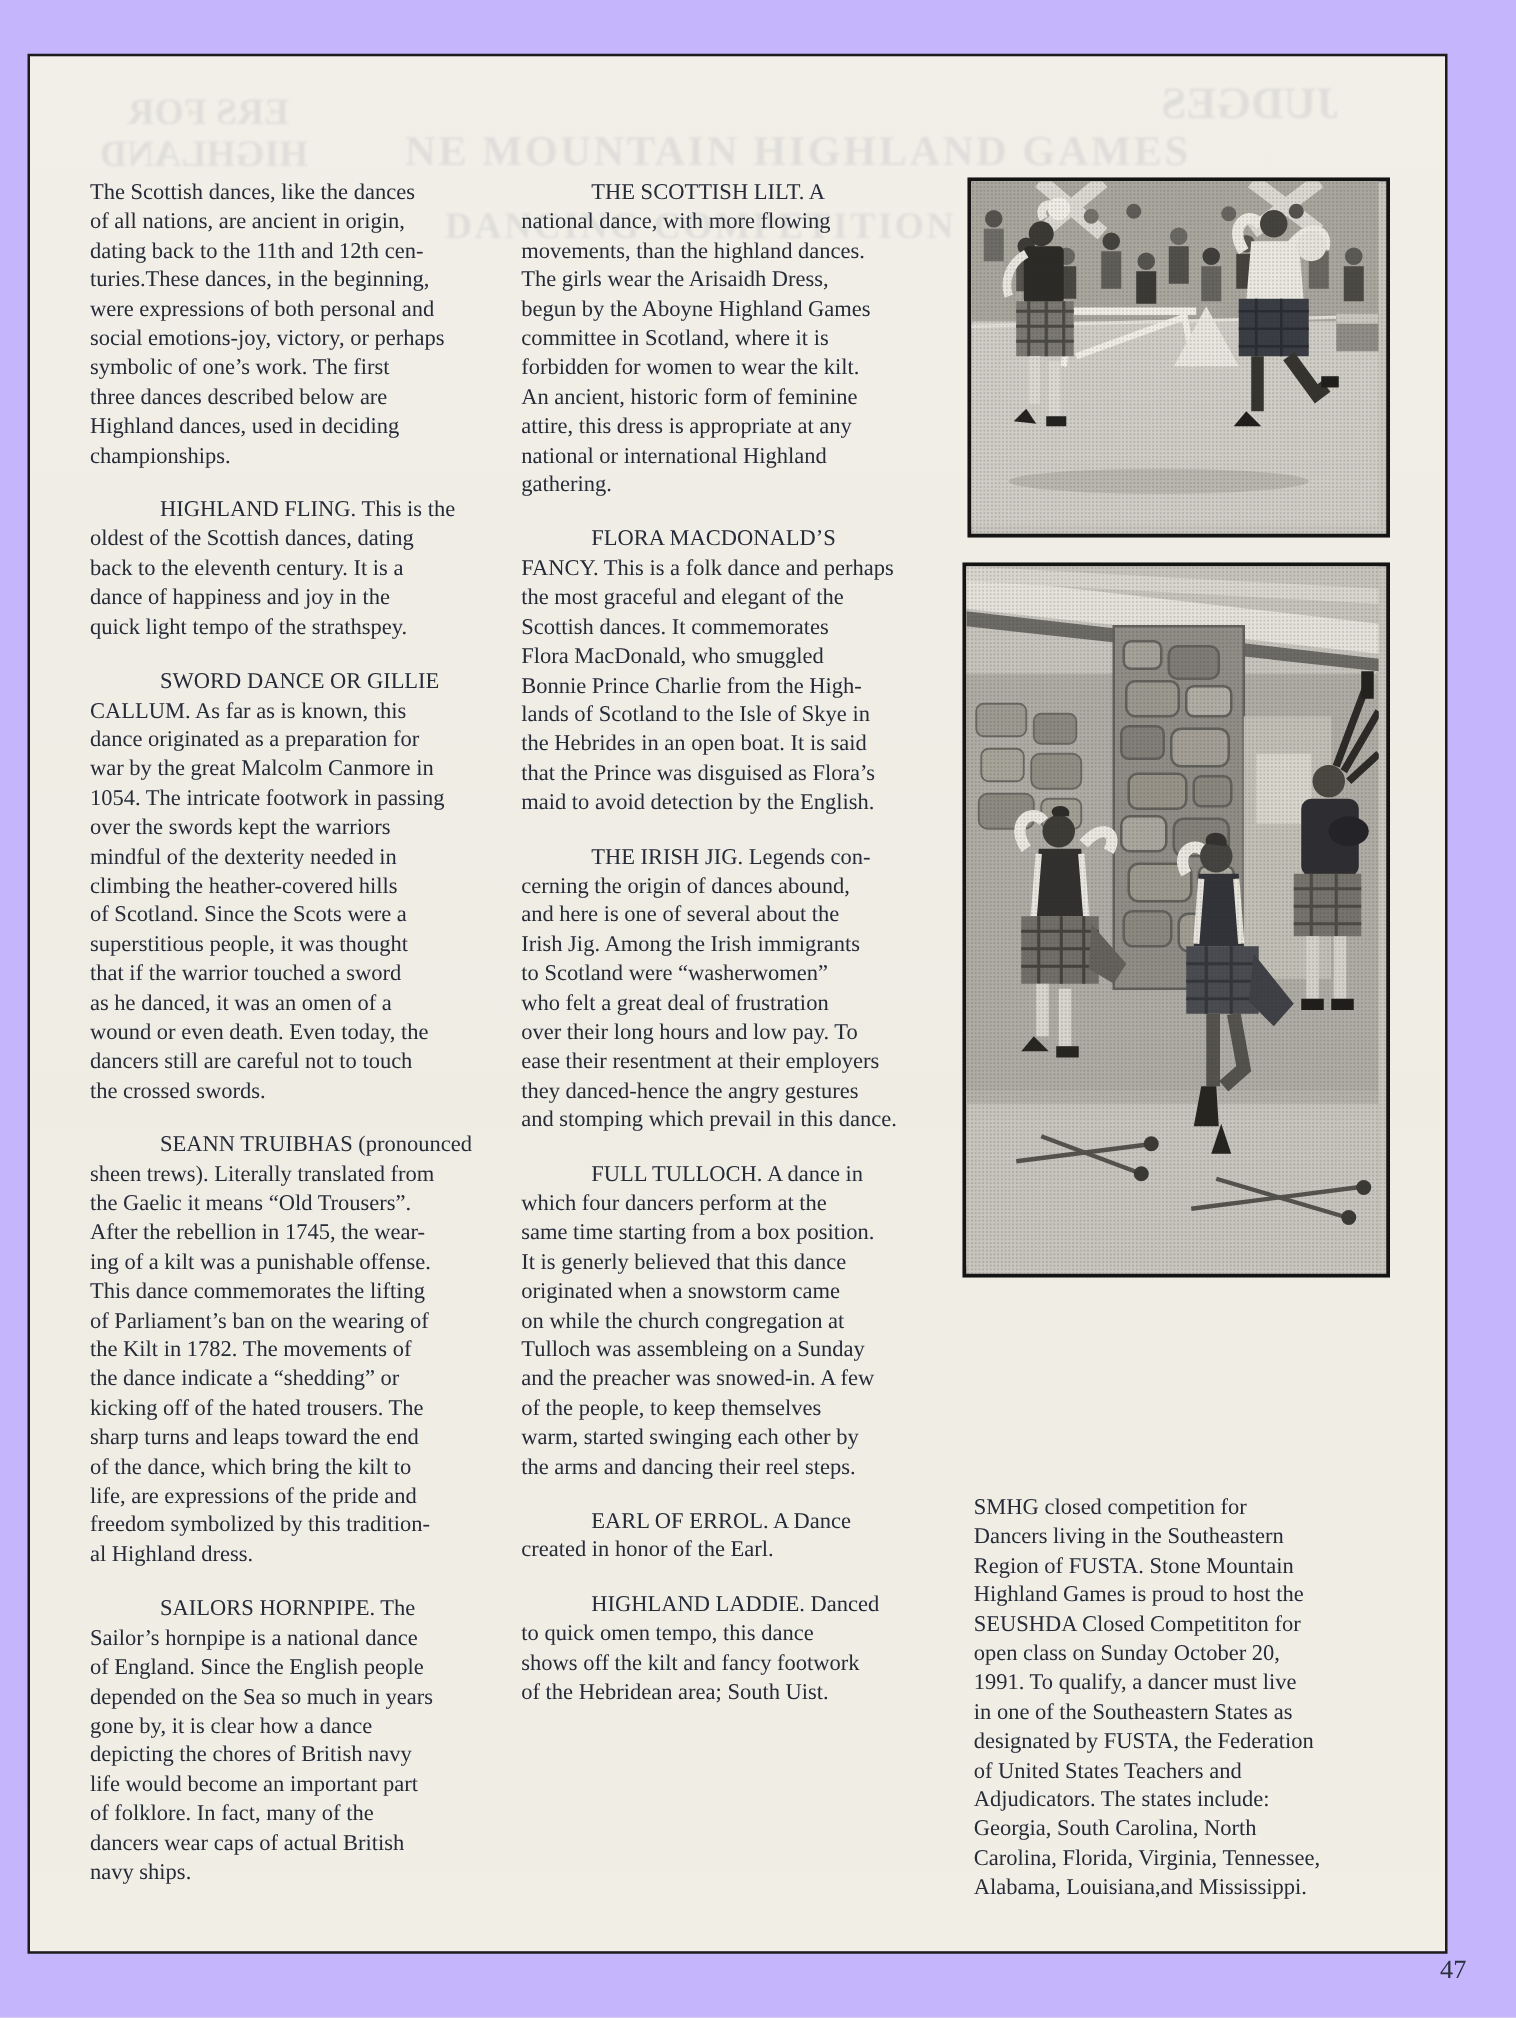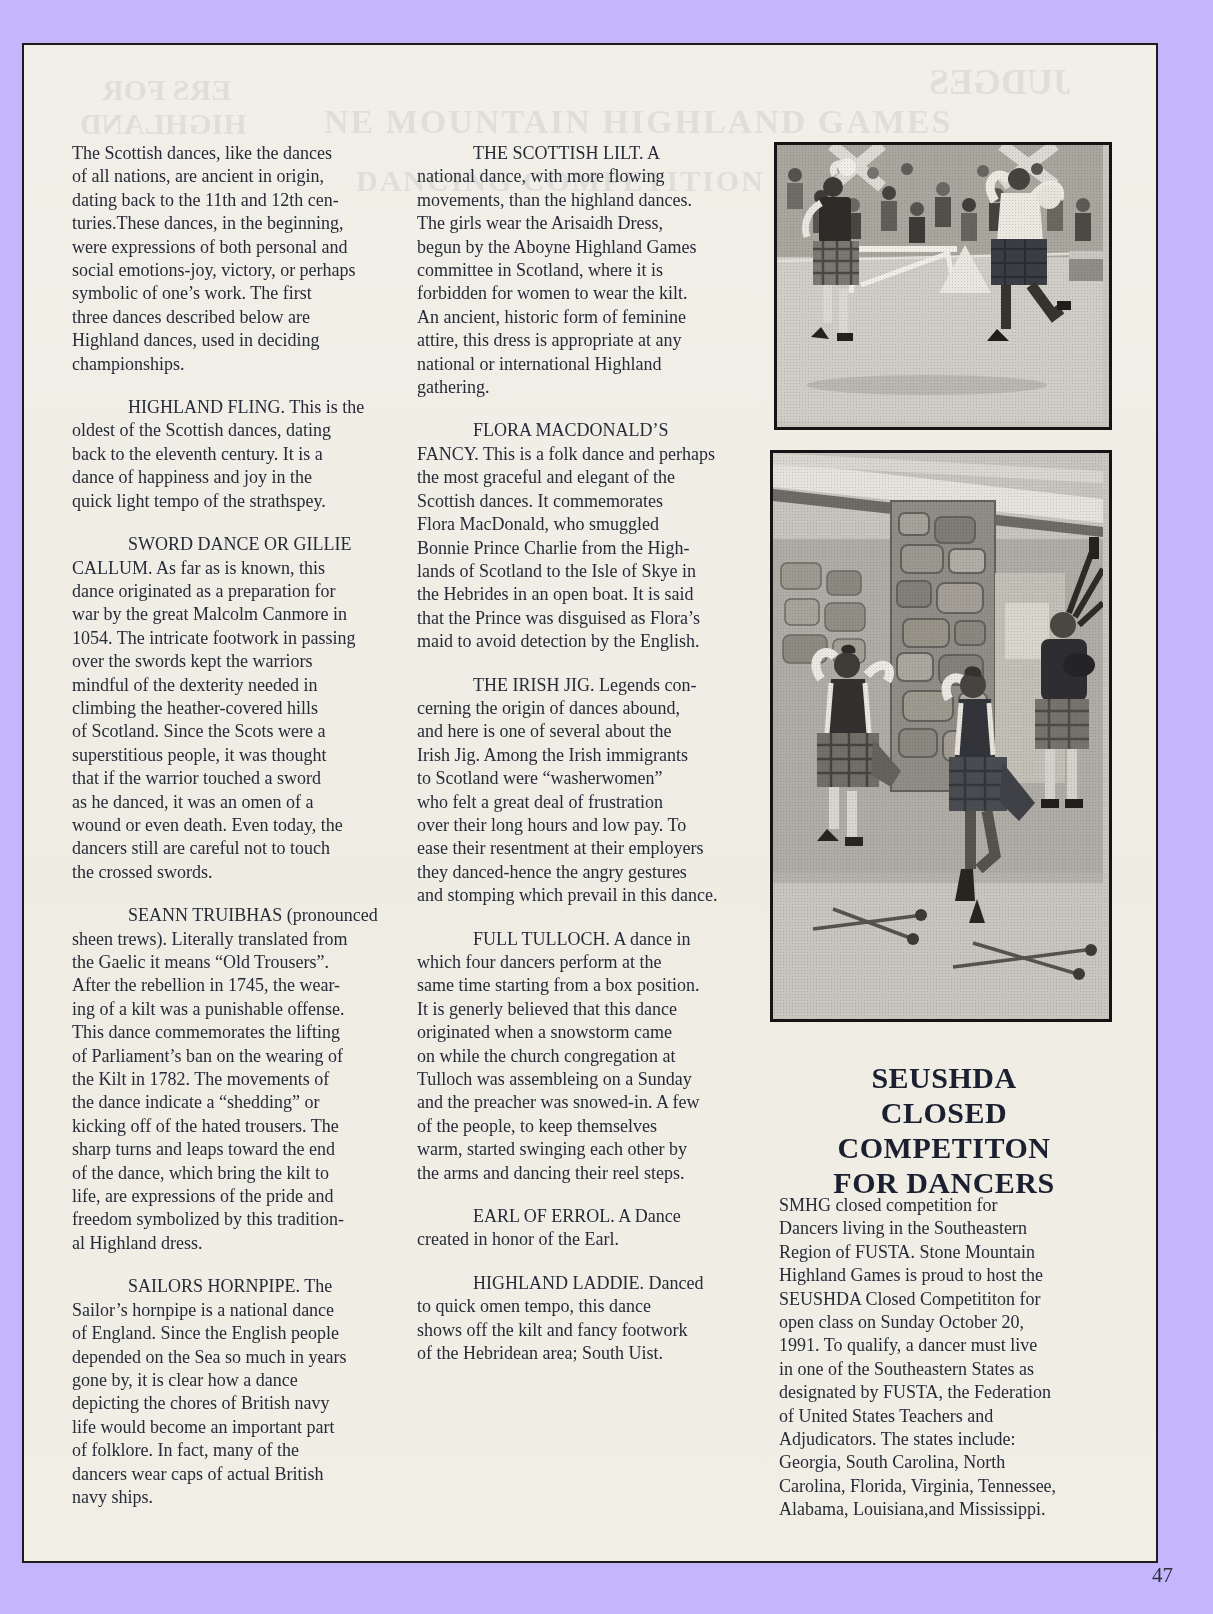--- a/index.html
+++ b/index.html
@@ -366,24 +366,20 @@
         </g>
         <g fill="#3c3a35">
           <circle cx="148" cy="462" r="6"></circle>
             <circle cx="140" cy="486" r="6"></circle>
           <circle cx="318" cy="497" r="6"></circle>
             <circle cx="306" cy="521" r="6"></circle>
         </g>
       </svg>
     </div>
 
-    <h2 class="seushda-heading">SEUSHDA
-CLOSED
-COMPETITON
-FOR DANCERS</h2>
     <div class="col3-body">
       <p class="para">SMHG closed competition for
 Dancers living in the Southeastern
 Region of FUSTA. Stone Mountain
 Highland Games is proud to host the
 SEUSHDA Closed Competititon for
 open class on Sunday October 20,
 1991. To qualify, a dancer must live
 in one of the Southeastern States as
 designated by FUSTA, the Federation

